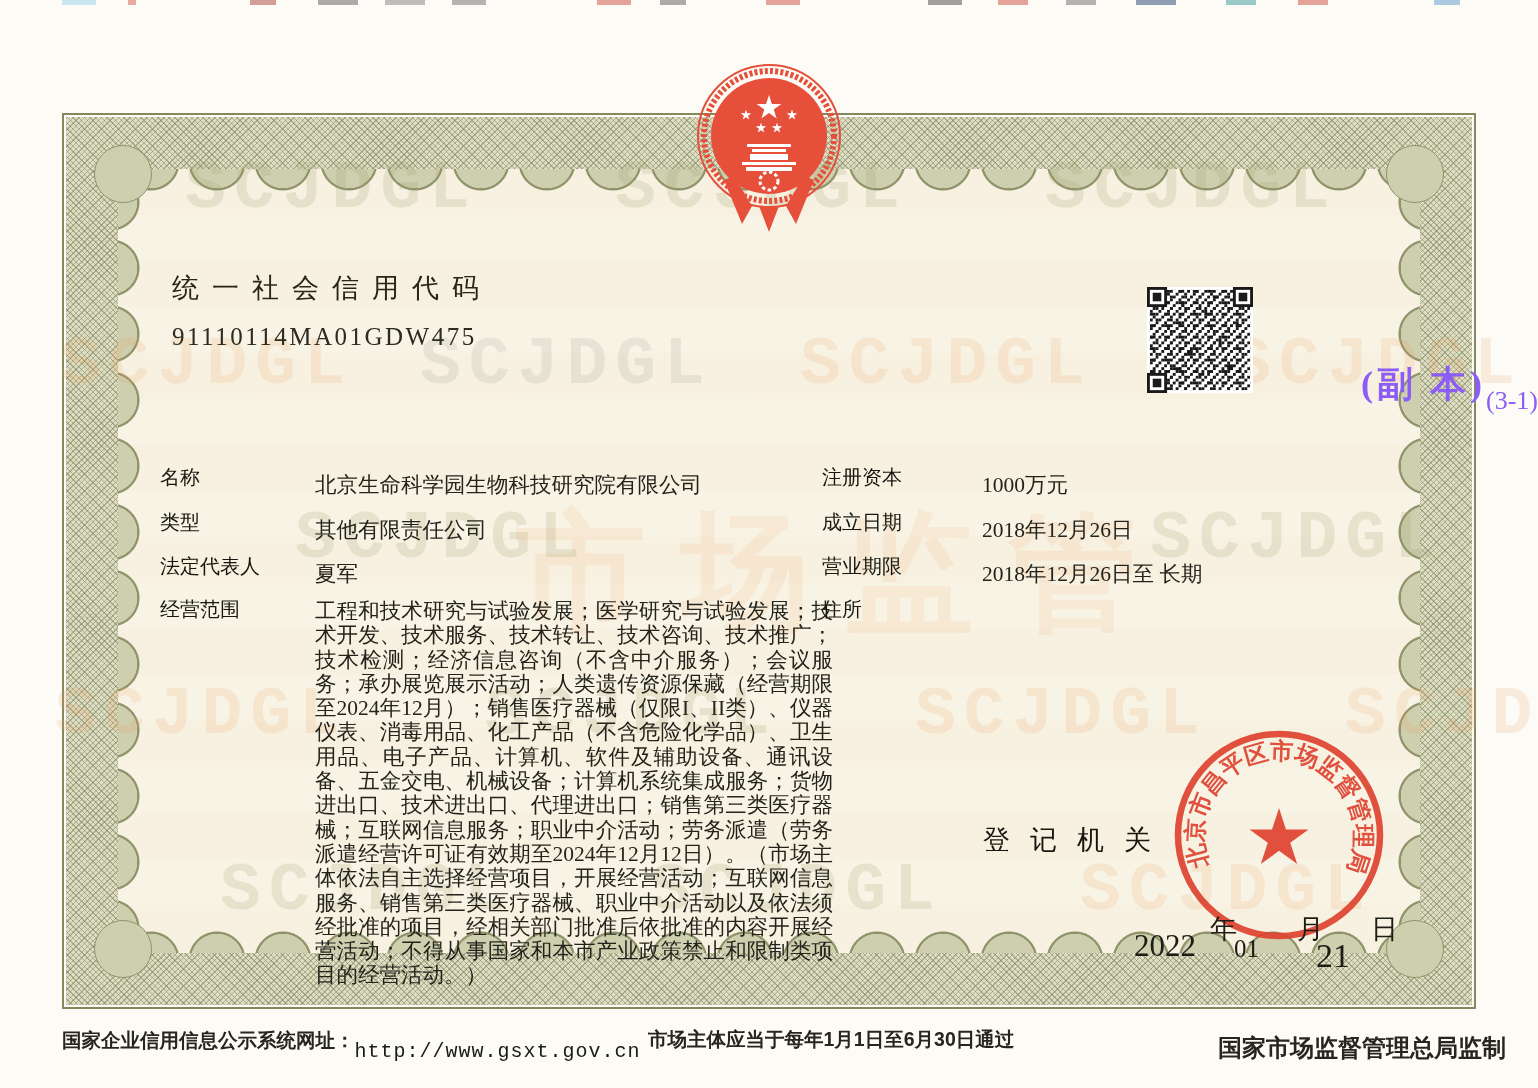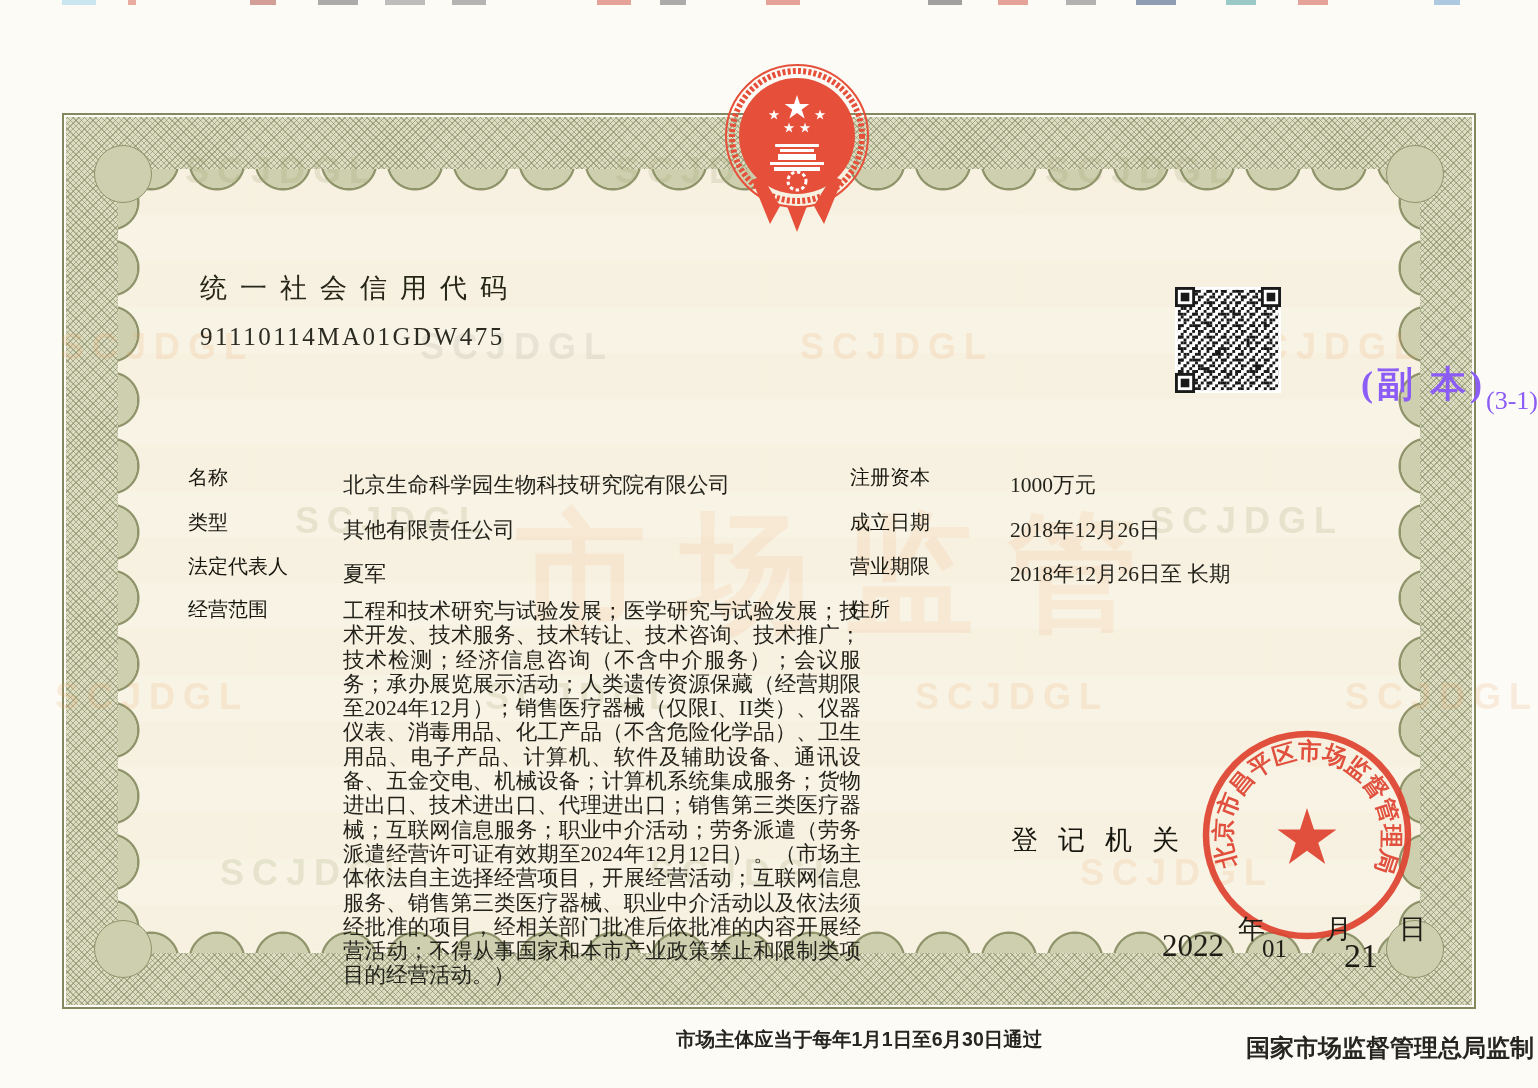--- a/index.html
+++ b/index.html
@@ -30,32 +30,32 @@
   .sc-left{top:169px;bottom:135px;left:118px;width:28px;
     background-image:radial-gradient(circle 30px at -7px 33px, #cdcfae 0 26px, #8f946b 26.5px 28px, transparent 29px);
     background-size:28px 66px;background-repeat:repeat-y;}
   .sc-right{top:169px;bottom:135px;right:118px;width:28px;
     background-image:radial-gradient(circle 30px at 35px 33px, #cdcfae 0 26px, #8f946b 26.5px 28px, transparent 29px);
     background-size:28px 66px;background-repeat:repeat-y;}
   .corner-dot{position:absolute;width:56px;height:56px;border-radius:50%;z-index:3;
     background:#cdcfae;border:1.5px solid #8f946b;pointer-events:none;}
   
   .wm{position:absolute;z-index:4;pointer-events:none;
-    font-family:Liberation Sans, sans-serif;font-weight:bold;
-    font-size:36px;letter-spacing:8px;white-space:nowrap;}
+    font-family:Liberation Mono, monospace;font-weight:bold;
+    font-size:68px;letter-spacing:8px;white-space:nowrap;}
   .wm.olive{color:rgba(158,162,108,.20);}
   .wm.orange{color:rgba(238,158,92,.17);}
   .wm.gray{color:rgba(150,150,145,.17);}
   .wm-big{position:absolute;z-index:4;pointer-events:none;left:516px;top:486px;
     font-size:130px;letter-spacing:34px;font-weight:700;white-space:nowrap;
     color:rgba(242,126,56,.095);}
   
   .dash{position:absolute;top:0;height:5px;opacity:.55;z-index:6;}
   
-  .content{position:absolute;inset:0;z-index:5;margin-left:28px;}
+  .content{position:absolute;inset:0;z-index:5;}
   .emblem{position:absolute;left:690px;top:56px;}
   .credit-block{position:absolute;left:172px;top:270px;}
   .credit-label{font-size:27px;letter-spacing:13px;color:#262619;white-space:nowrap;}
   .credit-code{margin-top:17px;font-size:25px;letter-spacing:2.5px;color:#2b2b22;white-space:nowrap;}
   .title{position:absolute;left:0;right:0;top:244px;text-align:center;
     font-size:85px;font-weight:900;letter-spacing:30px;padding-left:30px;
     color:#1b1b10;white-space:nowrap;}
   .subtitle{position:absolute;left:12px;right:0;top:360px;text-align:right;white-space:nowrap;color:#8b5cf6;}
   .subtitle .main{font-size:36px;letter-spacing:4px;font-weight:600;}
   .subtitle .note{font-size:26px;position:relative;top:13px;font-weight:500;}
@@ -256,18 +256,22 @@
 
   <div class="date-row">
     <span class="d-year">2022</span>
     <span class="d-yu">年</span>
     <span class="d-month">01</span>
     <span class="d-mu">月</span>
     <span class="d-day">21</span>
     <span class="d-du">日</span>
   </div>
 
+  <div class="footer-left">
+    <span class="lbl">国家企业信用信息公示系统网址：</span>
+    <span class="url">http://www.gsxt.gov.cn</span>
+  </div>
   <div class="footer-center">
     <div>市场主体应当于每年1月1日至6月30日通过</div>
   </div>
   <div class="footer-right">国家市场监督管理总局监制</div>
 
 </div>
 
 </body></html>

